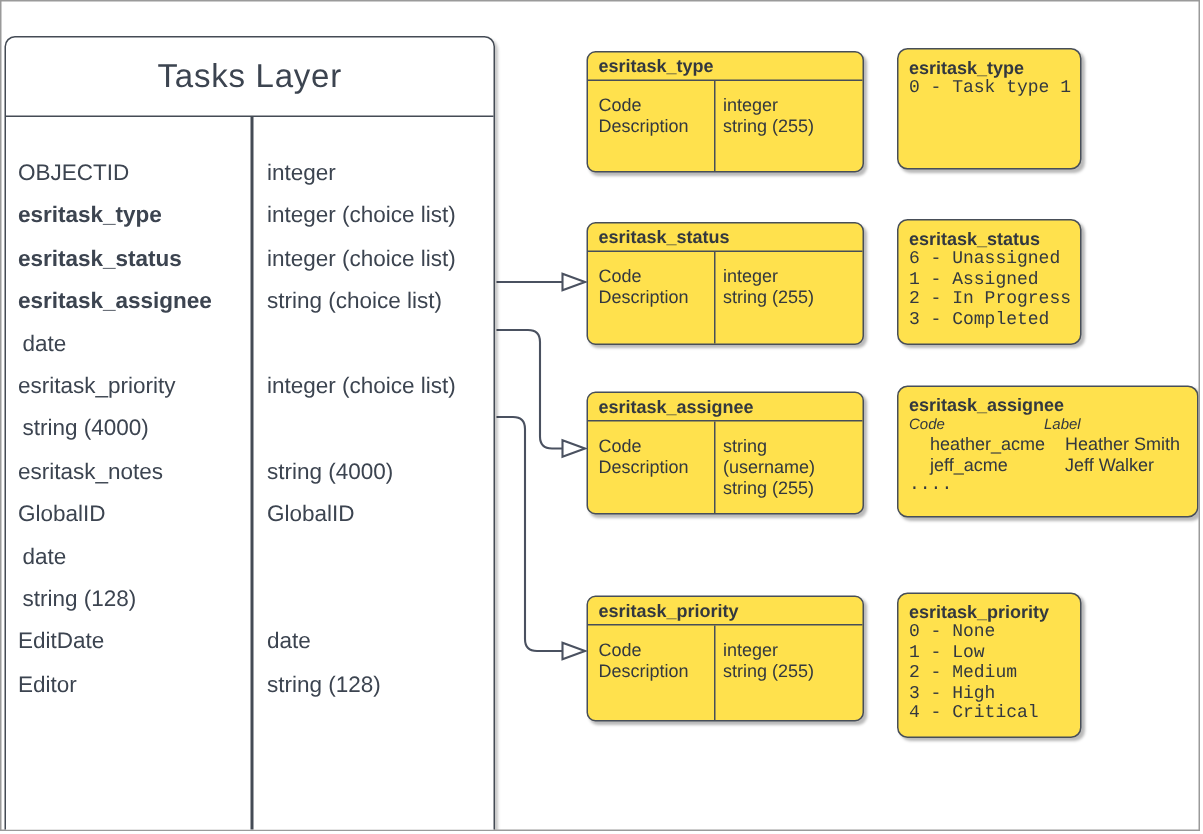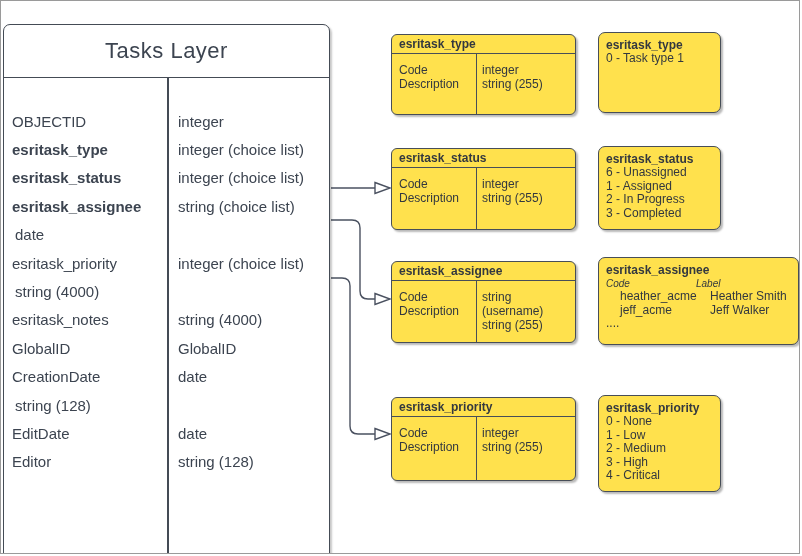--- a/index.html
+++ b/index.html
@@ -19,21 +19,21 @@
   .tasks-title {
     height:53px; display:flex; align-items:center; justify-content:center;
     font-size:22px; letter-spacing:0.5px;
     border-bottom:1.7px solid #444b55;
   }
   .tasks-body { position:relative; padding-top:29px; height:calc(100% - 55px); }
   .tasks-col-divider {
     position:absolute; left:163px; top:0; bottom:0; width:1.7px;
     background:#444b55;
   }
-  .field-row { display:flex; height:28.4px; align-items:center; font-size:15px; }
+  .field-row { display:flex; height:28.4px; font-size:15px; }
   .field-name { width:163px; padding-left:8px; }
   .field-row.bold .field-name { font-weight:bold; }
   .field-type { padding-left:11px; }
 
   
   .detail-box {
     position:absolute; left:390px; width:185px;
     background:#ffe14d; border:1.5px solid #474e58; border-radius:6px;
     box-shadow:2px 2px 2px rgba(0,0,0,0.28);
     color:#33383f; display:flex; flex-direction:column;
@@ -48,21 +48,21 @@
   .detail-right { flex:1; border-left:1.5px solid #474e58; padding:9px 0 0 5px; }
 
   
   .values-box {
     position:absolute; left:597px; width:123px;
     background:#ffe14d; border:1.5px solid #474e58; border-radius:7px;
     box-shadow:2px 2px 2px rgba(0,0,0,0.28);
     color:#33383f; font-size:12px; padding:5px 7px 4px 7px;
   }
   .values-title { font-weight:bold; line-height:14px; }
-  .values-line { line-height:13.6px; white-space:nowrap; }
+  .values-line { line-height:13.6px; white-space:nowrap;font-family:Liberation Mono, monospace; }
   .values-box.wide { width:201px; }
   .assignee-grid { display:grid; grid-template-columns:90px 1fr; }
   .assignee-header { font-style:italic; font-size:10px; line-height:13px; }
   .assignee-cell { line-height:13.6px; white-space:nowrap;padding-left:14px; }
 
   
   #connector-layer {
     position:absolute; left:0; top:0; width:800px; height:554px;
     pointer-events:none;
   }
@@ -116,21 +116,20 @@
       </div>
       <div class="field-row">
         <div class="field-name">esritask_notes</div>
         <div class="field-type">string (4000)</div>
       </div>
       <div class="field-row">
         <div class="field-name">GlobalID</div>
         <div class="field-type">GlobalID</div>
       </div>
       <div class="field-row">
-        <div class="field-name">CreationDate</div>
         <div class="field-type">date</div>
       </div>
       <div class="field-row">
         <div class="field-type">string (128)</div>
       </div>
       <div class="field-row">
         <div class="field-name">EditDate</div>
         <div class="field-type">date</div>
       </div>
       <div class="field-row">

